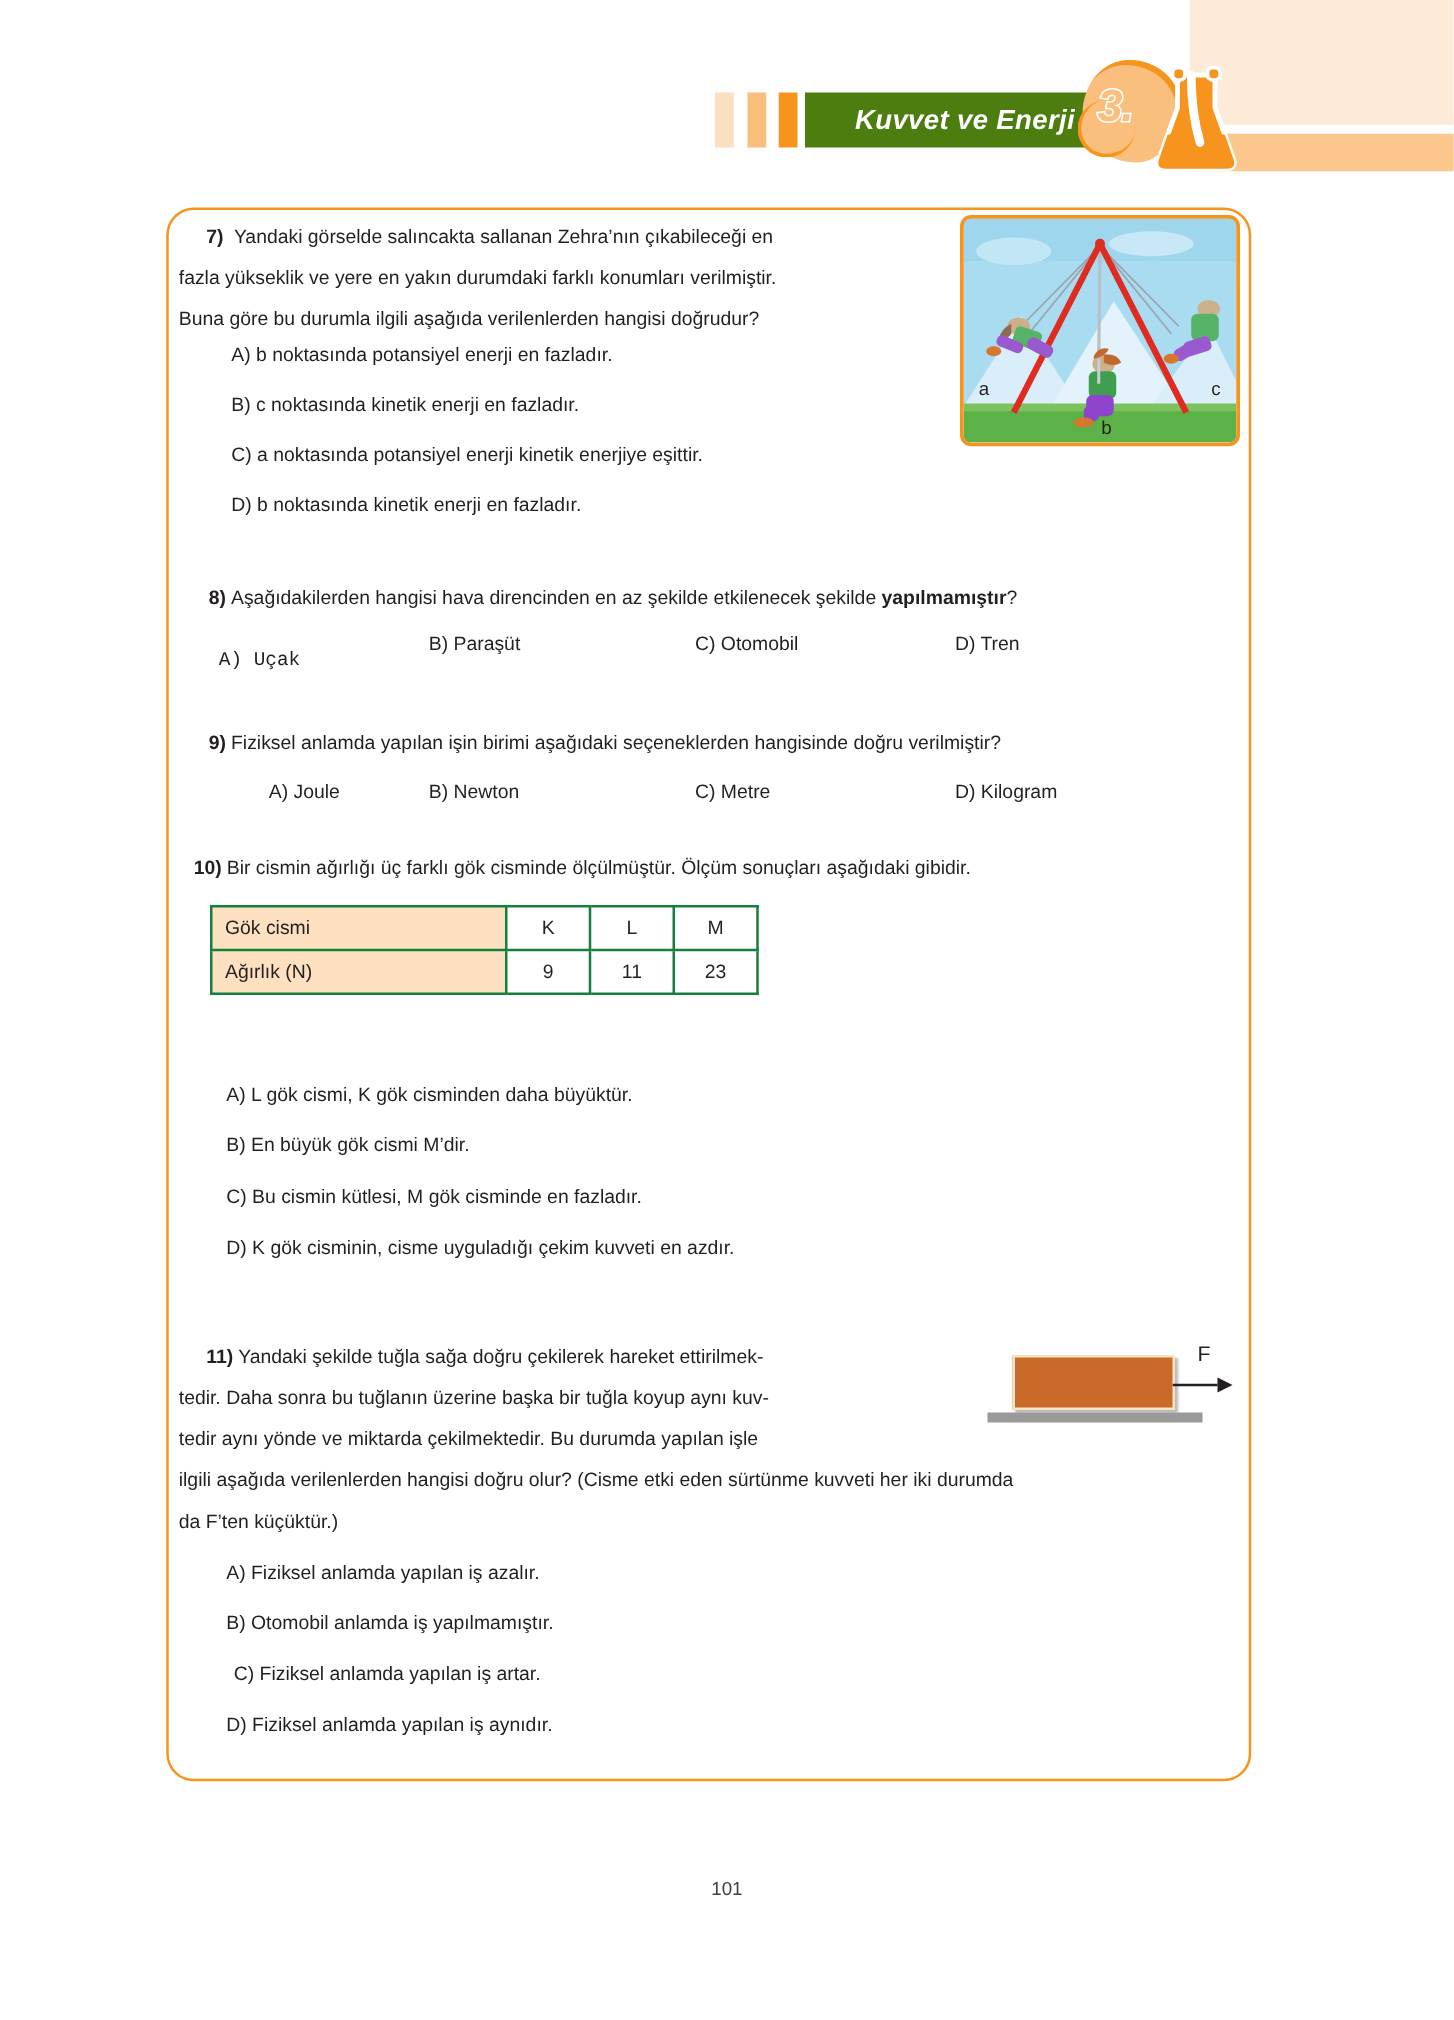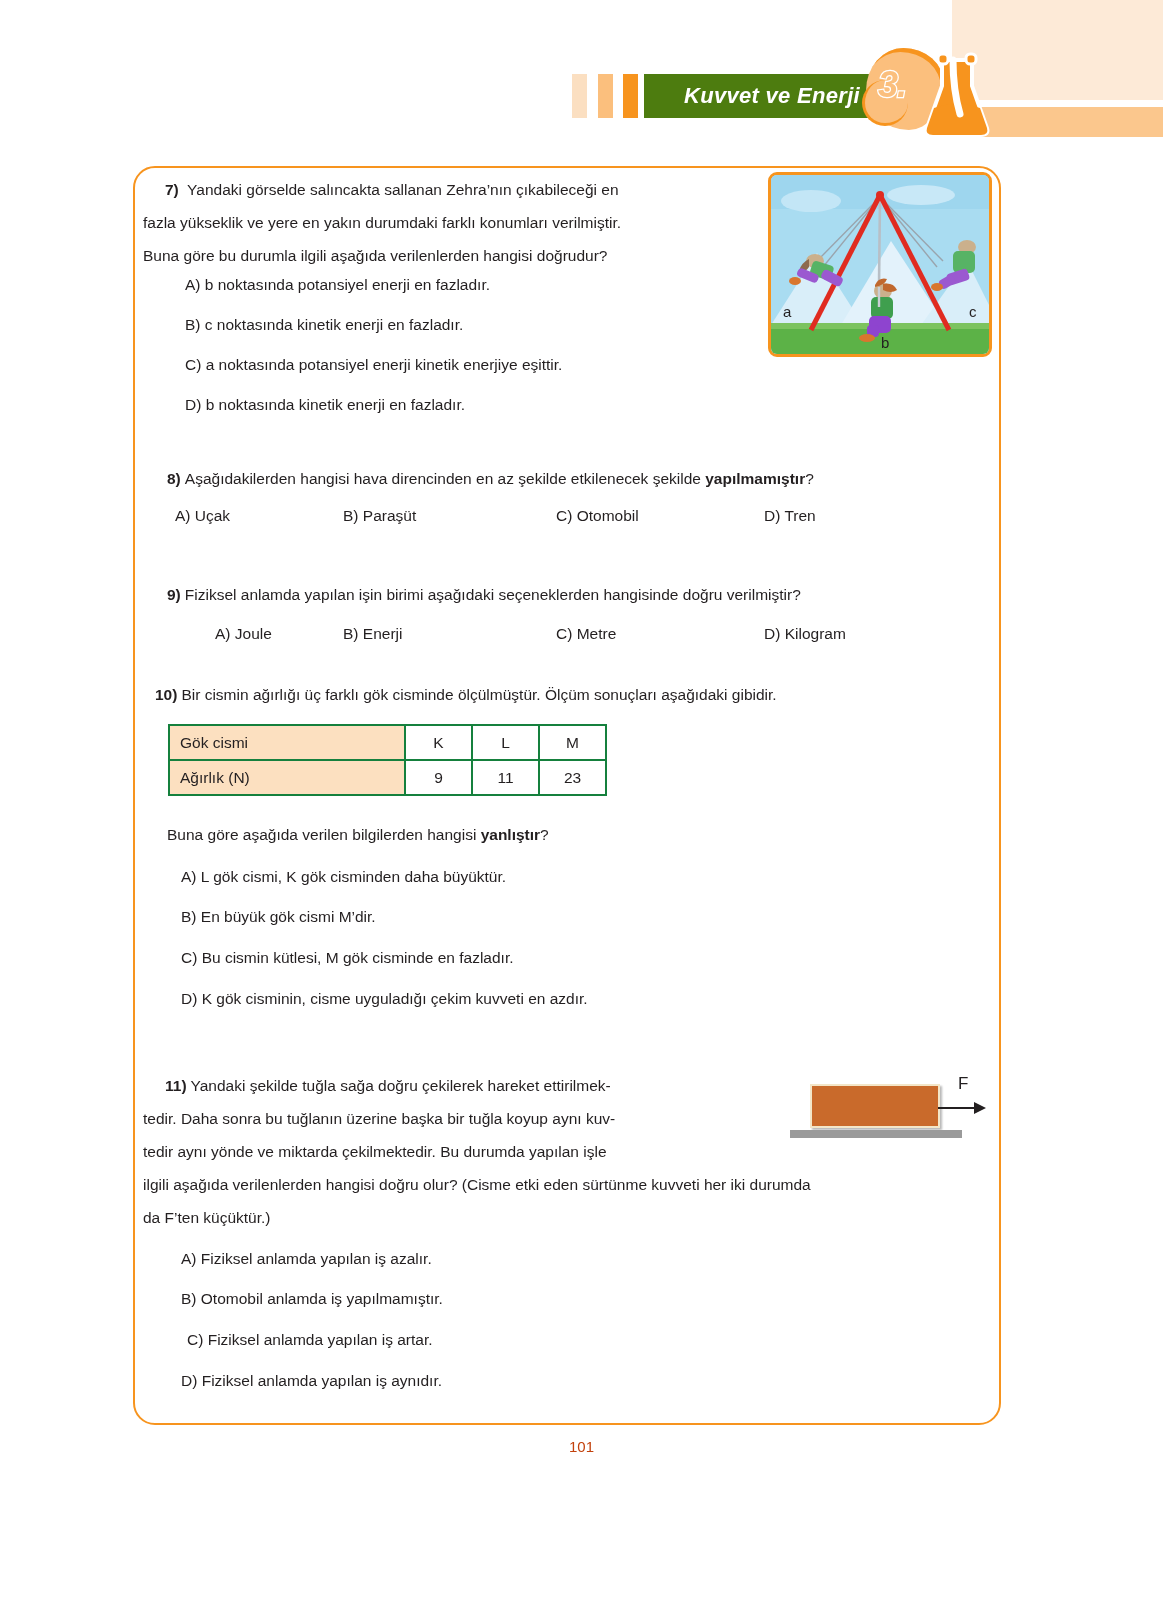--- a/index.html
+++ b/index.html
@@ -137,22 +137,22 @@
     position: absolute; left: 8px; top: 60px; width: 172px; height: 8px;
     background: #9a9a9a;
   }
   .f-label {
     position: absolute; left: 176px; top: 4px;
     font-size: 17px; color: #231f20;
   }
 
   
   .page-num {
-    position: absolute; left: 0; top: 1438px; width: 1163px;
-    text-align: center; font-size: 15px; color: #c2410c;
+    position: absolute; left: 0; top: 1503px; width: 1163px;
+    text-align: center; font-size: 15px; color: #404040;
   }
 </style>
 </head>
 <body>
 
 <div class="corner-bg"></div>
 <div class="corner-stripe-white"></div>
 <div class="corner-stripe"></div>
 
 <div class="header">
@@ -194,40 +194,37 @@
   </div>
 
   <div class="opt" style="left:50px; top:108px;">A) b noktasında potansiyel enerji en fazladır.</div>
   <div class="opt" style="left:50px; top:148px;">B) c noktasında kinetik enerji en fazladır.</div>
   <div class="opt" style="left:50px; top:188px;">C) a noktasında potansiyel enerji kinetik enerjiye eşittir.</div>
   <div class="opt" style="left:50px; top:228px;">D) b noktasında kinetik enerji en fazladır.</div>
 
   <div class="q" style="left:32px; top:294px; width:820px;">
     <span class="qnum">8)</span><span style="margin-left:4px">Aşağıdakilerden hangisi hava direncinden en az şekilde etkilenecek şekilde </span><span class="bold">yapılmamıştır</span><span>?</span>
   </div>
-  <div class="opt" style="left:40px; top:339px;">A) Uçak</div>
+  <div class="opt" style="left:40px; top:351px;font-family:Liberation Mono, monospace;">A) Uçak</div>
   <div class="opt" style="left:208px; top:339px;">B) Paraşüt</div>
   <div class="opt" style="left:421px; top:339px;">C) Otomobil</div>
   <div class="opt" style="left:629px; top:339px;">D) Tren</div>
 
   <div class="q" style="left:32px; top:410px; width:820px;">
     <span class="qnum">9)</span><span style="margin-left:4px">Fiziksel anlamda yapılan işin birimi aşağıdaki seçeneklerden hangisinde doğru verilmiştir?</span>
   </div>
   <div class="opt" style="left:40px; top:457px;margin-left:40px;">A) Joule</div>
-  <div class="opt" style="left:208px; top:457px;">B) Enerji</div>
+  <div class="opt" style="left:208px; top:457px;">B) Newton</div>
   <div class="opt" style="left:421px; top:457px;">C) Metre</div>
   <div class="opt" style="left:629px; top:457px;">D) Kilogram</div>
 
   <div class="q" style="left:20px; top:510px; width:830px;">
     <span class="qnum">10)</span><span style="margin-left:4px">Bir cismin ağırlığı üç farklı gök cisminde ölçülmüştür. Ölçüm sonuçları aşağıdaki gibidir.</span>
   </div>
 
-  <div class="q" style="left:32px; top:650px; width:830px;">
-    <span>Buna göre aşağıda verilen bilgilerden hangisi </span><span class="bold">yanlıştır</span><span>?</span>
-  </div>
 
   <div class="opt" style="left:46px; top:700px;">A) L gök cismi, K gök cisminden daha büyüktür.</div>
   <div class="opt" style="left:46px; top:740px;">B) En büyük gök cismi M’dir.</div>
   <div class="opt" style="left:46px; top:781px;">C) Bu cismin kütlesi, M gök cisminde en fazladır.</div>
   <div class="opt" style="left:46px; top:822px;">D) K gök cisminin, cisme uyguladığı çekim kuvveti en azdır.</div>
 
   <div class="q" style="left:30px; top:901px; width:620px;">
     <span class="qnum">11)</span><span style="margin-left:4px">Yandaki şekilde tuğla sağa doğru çekilerek hareket ettirilmek-</span>
   </div>
   <div class="q" style="left:8px; top:934px; width:640px;">

